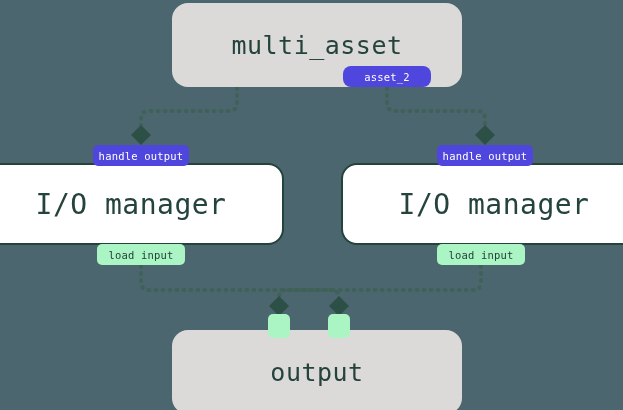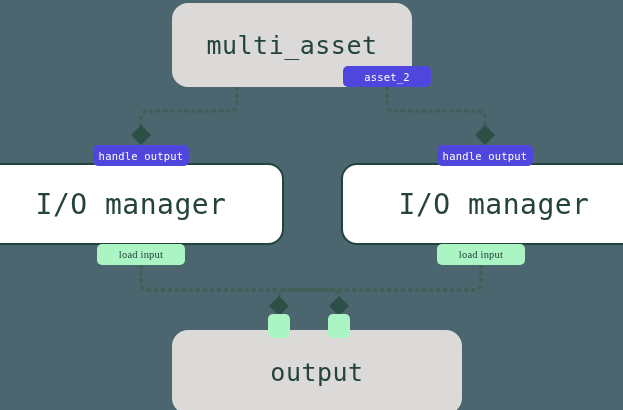--- a/index.html
+++ b/index.html
@@ -55,21 +55,21 @@
     letter-spacing: 0.5px;
     white-space: nowrap;
   }
   .node-title-sm {
     font-size: 28px;
   }
 
   #node-multi-asset {
     left: 172px;
     top: 3px;
-    width: 240px;
+    width: 290px;
     height: 84px;
   }
   #node-asset {
     left: 172px;
     top: 330px;
     width: 290px;
     height: 84px;
   }
   #node-iomanager-left {
     left: -22px;
@@ -98,31 +98,30 @@
     letter-spacing: 0.2px;
     white-space: nowrap;
   }
   .port-purple {
     background: #4f46dd;
     color: #ffffff;
   }
   .port-green {
     background: #abf5c4;
     color: #21403a;
-    font-family: Liberation Serif, serif;
   }
   .port-square {
     width: 22px;
     height: 24px;
     border-radius: 5px;
     background: #abf5c4;
   }
 
   #port-asset-1 { left: 193px; top: 66px; width: 88px; }
-  #port-asset-2 { left: 343px; top: 66px; width: 88px; }
+  #port-asset-2 { left: 343px; top: 66px; width: 88px; border-radius: 8px; }
   #port-handle-output-left  { left: 93px;  top: 145px; width: 96px; }
   #port-handle-output-right { left: 437px; top: 145px; width: 96px; }
   #port-load-input-left  { left: 97px;  top: 244px; width: 88px; }
   #port-load-input-right { left: 437px; top: 244px; width: 88px; }
   #port-asset-in-1 { left: 268px; top: 314px; }
   #port-asset-in-2 { left: 328px; top: 314px; }
 </style>
 </head>
 <body>
 

